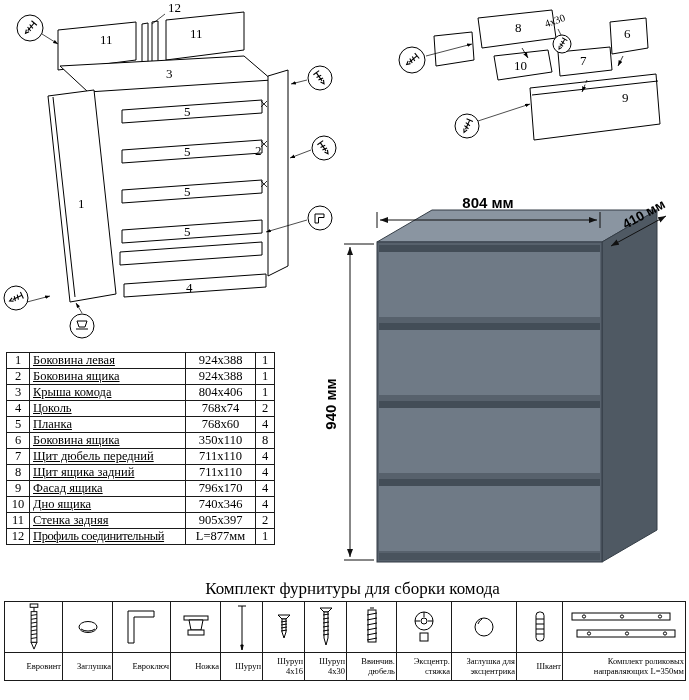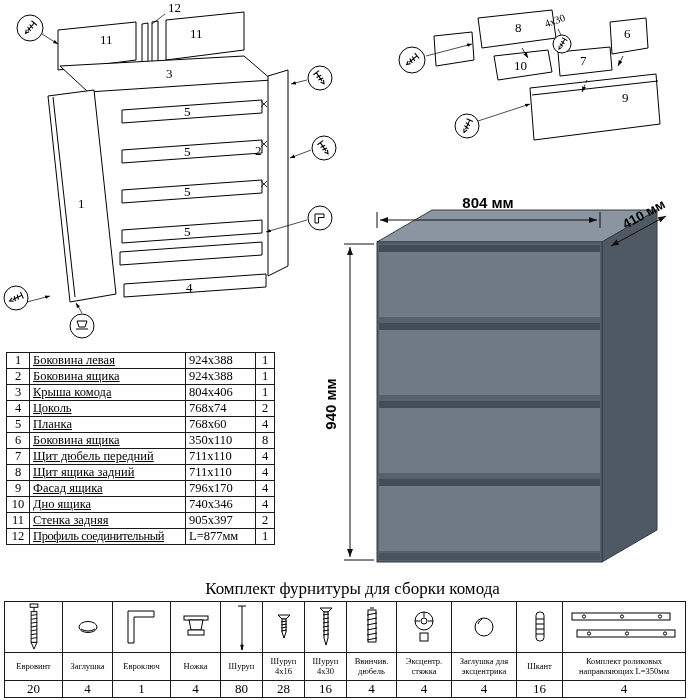--- a/index.html
+++ b/index.html
@@ -11,33 +11,33 @@
   .abs { position: absolute; }
 
   
   .parts-table { position: absolute; left: 6px; top: 352px; border-collapse: collapse; }
   .parts-table td {
     border: 1px solid #1a1a1a; font-size: 12.5px; height: 16px;
     padding: 0 3px; line-height: 1; white-space: nowrap;
   }
   .c-num  { width: 23px;  text-align: center; }
   .c-name { width: 156px; text-decoration: underline; }
-  .c-size { width: 70px;  }
+  .c-size { width: 70px;  text-align: center; }
   .c-qty  { width: 19px;  text-align: center; }
   .indent { padding-left: 16px; }
   .small-name { font-size: 10px; letter-spacing: -0.4px; margin-top: 36px; }
   .small-size { font-size: 11px; }
 
   
   .hw-title {
     position: absolute; left: 0; top: 579px; width: 689px;
     text-align: center; font-size: 17px; padding-left: 16px;
   }
   .hw-table { position: absolute; left: 4px; top: 601px; border-collapse: collapse; table-layout: fixed; }
-  .hw-table td { border: 1px solid #1a1a1a; text-align: center; vertical-align: middle; padding: 0; }
+  .hw-table td { border: 1px solid #1a1a1a; text-align: right; vertical-align: middle; padding: 0; }
   .hw-icons td  { height: 51px; }
   .hw-icons svg { display: block; margin: 0 auto; }
   .hw-labels td { height: 28px; font-size: 8.5px; line-height: 1.12; padding: 1px; }
   .hw-qty td    { height: 17px; font-size: 13px; }
 
   
   svg text { font-family: "Liberation Serif", serif; fill: #000; stroke: none; }
   .dlabel { font-size: 13px; }
   .slabel { font-size: 10.5px; }
   .dim  { font-family: "Liberation Sans", sans-serif; font-weight: bold; font-size: 15px; }
@@ -476,28 +476,14 @@
       <td>Ножка</td>
       <td>Шуруп</td>
       <td>Шуруп 4x16</td>
       <td>Шуруп 4x30</td>
       <td>Ввинчив. дюбель</td>
       <td>Эксцентр. стяжка</td>
       <td>Заглушка для эксцентрика</td>
       <td>Шкант</td>
       <td>Комплект роликовых направляющих L=350мм</td>
     </tr>
-    <tr class="hw-qty">
-      <td>20</td>
-      <td>4</td>
-      <td>1</td>
-      <td>4</td>
-      <td>80</td>
-      <td>28</td>
-      <td>16</td>
-      <td>4</td>
-      <td>4</td>
-      <td>4</td>
-      <td>16</td>
-      <td>4</td>
-    </tr>
   </tbody>
 </table>
 
 </body></html>

